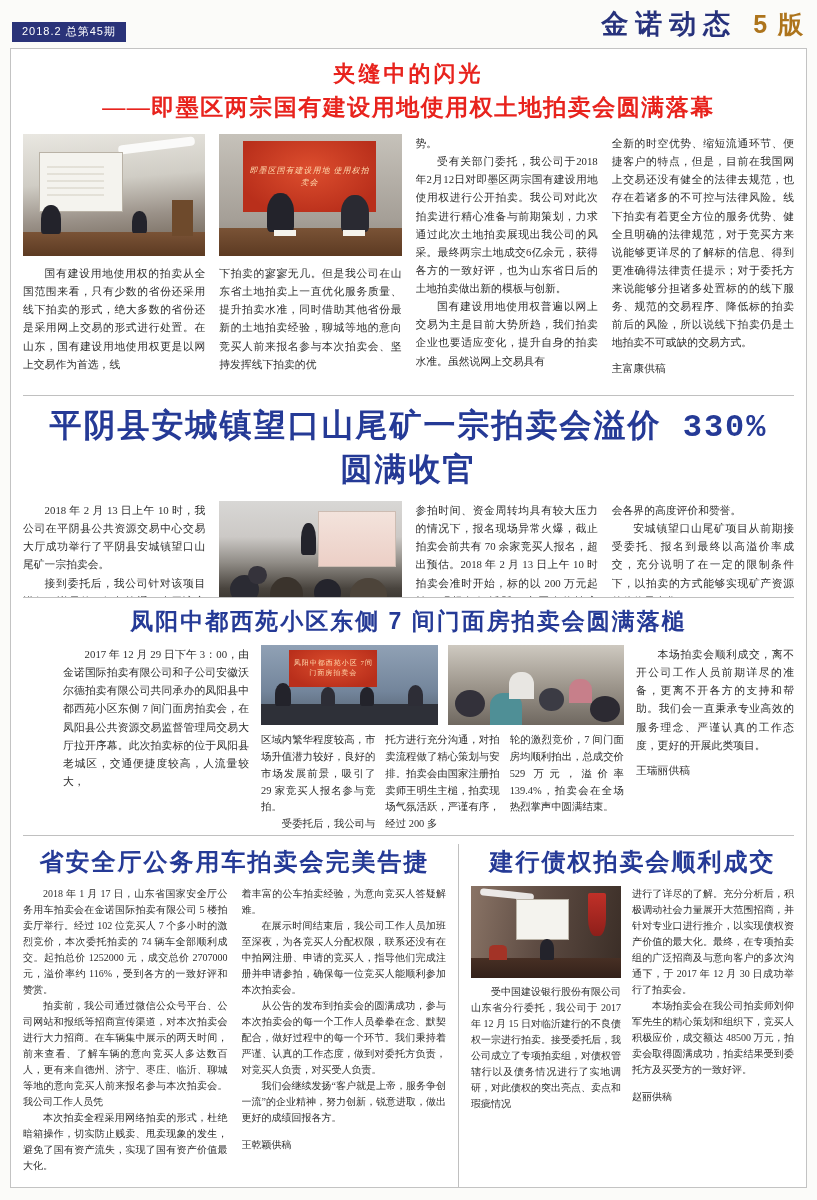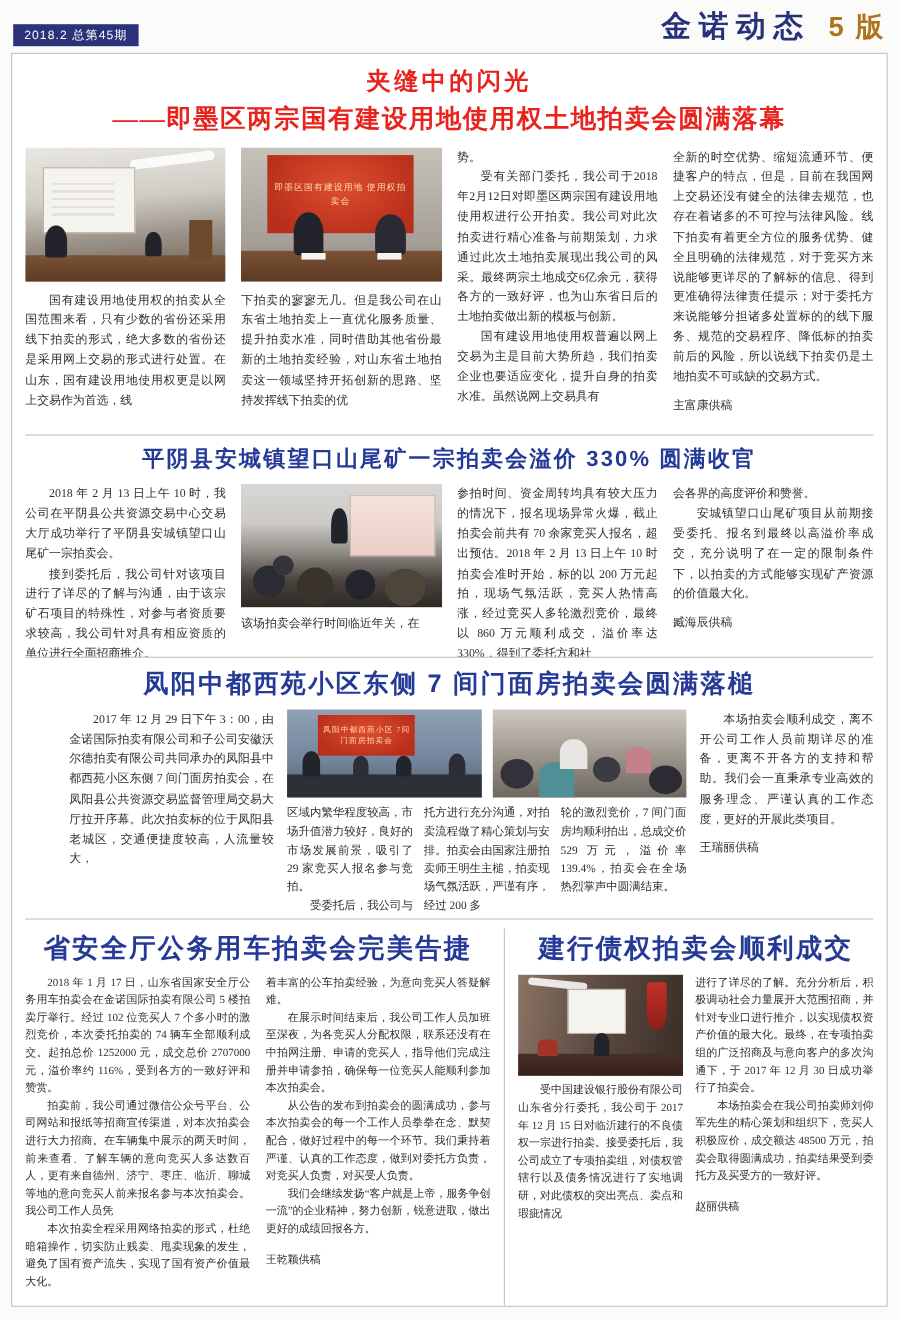--- a/index.html
+++ b/index.html
@@ -25,27 +25,27 @@
     font-family:"Liberation Serif","DejaVu Serif",serif;}
   .nif .para:first-child{text-indent:0;}
   .byline{text-align:left;font-size:10.8px;margin:10px 2px 0 0;}
   .colText{overflow:hidden;}
   
   .art1{height:338px;}
   .t-red1{text-align:center;color:#e8231d;font-size:22px;font-weight:bold;margin:2px 0 3px;letter-spacing:3px;}
   .t-red2{text-align:center;color:#e8231d;font-size:23px;font-weight:bold;margin:0 0 11px;letter-spacing:1.5px;}
   .cols4{display:grid;grid-template-columns:repeat(4,1fr);gap:14px;height:248px;}
   .ph{position:relative;overflow:hidden;background:#999;}
-  .ph-tall{height:122px;margin-bottom:8px;}
+  .ph-tall{height:122px;margin-bottom:8px;font-style:italic;}
   .abs{position:absolute;}
   
   .art2{height:202px;}
   .t-blue{text-align:center;color:#253a96;font-size:24px;font-weight:bold;margin:0 0 9px;letter-spacing:2px;
     font-family:"Liberation Sans","DejaVu Sans",sans-serif;}
-  .art2 .t-blue{font-size:20px;}
+  .art2 .t-blue{font-size:32px;font-family:Liberation Mono, monospace;}
   .art2-cols{display:grid;grid-template-columns:repeat(4,1fr);gap:14px;height:158px;}
   .ph-a2{height:112px;margin-bottom:6px;}
   
   .art3{height:238px;}
   .art3 .t-blue{font-size:23px;margin-bottom:8px;}
   .art3-body{display:grid;grid-template-columns:186px 1fr 158px;gap:12px;height:192px;margin-left:40px;}
   .a3photos{display:grid;grid-template-columns:1fr 1fr;gap:10px;height:80px;margin-bottom:7px;}
   .a3midcols{display:grid;grid-template-columns:repeat(3,1fr);gap:10px;height:100px;}
   .a3midcols .para{font-size:10.4px;line-height:1.62;}
   
@@ -117,21 +117,21 @@
             <div class="abs red-screen" style="left:13%;top:6%;width:73%;height:58%;">
               <span>即墨区国有建设用地 使用权拍卖会</span>
             </div>
             <div class="abs desk" style="left:0;bottom:0;width:100%;height:23%;"></div>
             <div class="abs fig" style="left:26%;bottom:20%;width:15%;height:32%;"></div>
             <div class="abs fig" style="right:18%;bottom:20%;width:15%;height:30%;background:#2a2a32;"></div>
             <div class="abs paper" style="left:30%;bottom:16%;width:12%;height:5%;"></div>
             <div class="abs paper" style="right:20%;bottom:16%;width:12%;height:5%;"></div>
           </div>
           <div>
-              <p class="para">下拍卖的寥寥无几。但是我公司在山东省土地拍卖上一直优化服务质量、提升拍卖水准，同时借助其他省份最新的土地拍卖经验，对山东省土地拍卖这一领域坚持开拓创新的思路、坚持发挥线下拍卖的优</p>
+              <p class="para">下拍卖的寥寥无几。但是我公司在山东省土地拍卖上一直优化服务质量、提升拍卖水准，同时借助其他省份最新的土地拍卖经验，聊城等地的意向竞买人前来报名参与本次拍卖会、坚持发挥线下拍卖的优</p>
             </div>
         </div>
         <div class="colText nif">
           <div>
               <p class="para">势。</p>
               <p class="para">受有关部门委托，我公司于2018年2月12日对即墨区两宗国有建设用地使用权进行公开拍卖。我公司对此次拍卖进行精心准备与前期策划，力求通过此次土地拍卖展现出我公司的风采。最终两宗土地成交6亿余元，获得各方的一致好评，也为山东省日后的土地拍卖做出新的模板与创新。</p>
               <p class="para">国有建设用地使用权普遍以网上交易为主是目前大势所趋，我们拍卖企业也要适应变化，提升自身的拍卖水准。虽然说网上交易具有</p>
             </div>
         </div>
         <div class="colText nif">

